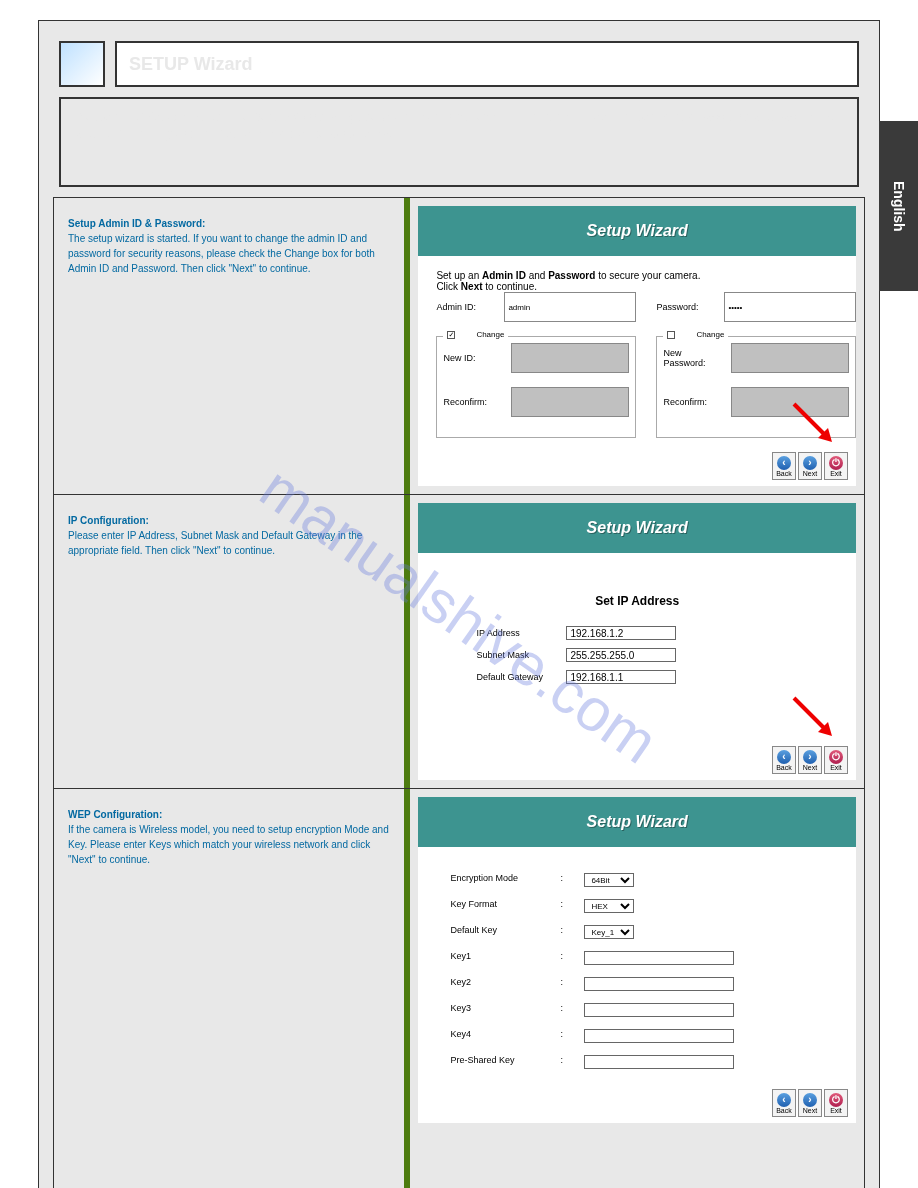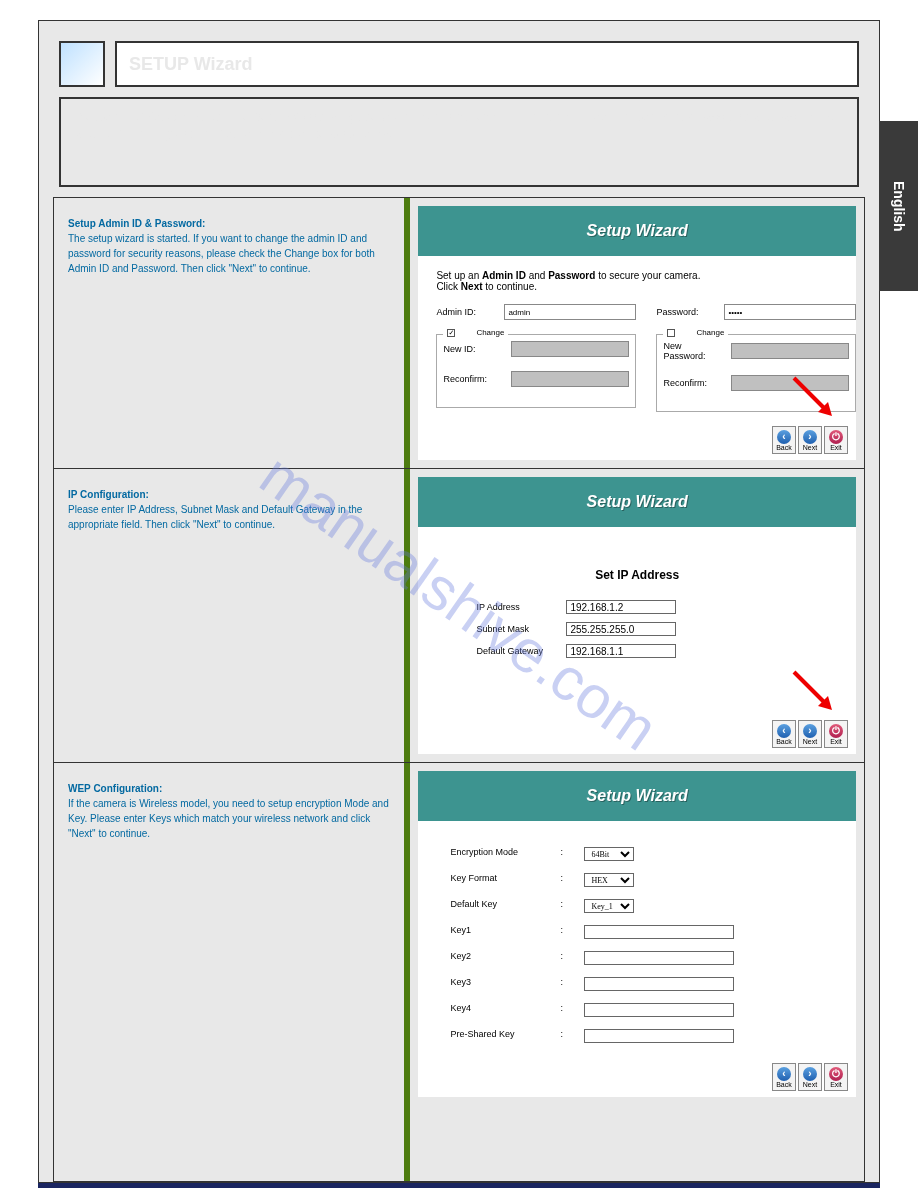--- a/index.html
+++ b/index.html
@@ -11,46 +11,46 @@
   .desc-box { margin: 0 20px 10px 20px; border: 2px solid #333; background: #e8e8e8; min-height: 90px; padding: 10px 14px; font-size: 12px; color: #e8e8e8; line-height: 1.4; }
   .side-tab { position: absolute; right: -40px; top: 100px; width: 40px; height: 170px; background: #3a3a3a; color: #fff; writing-mode: vertical-rl; text-orientation: mixed; display: flex; align-items: center; justify-content: center; font-size: 14px; font-weight: bold; }
   .grid { border: 1px solid #333; border-bottom: none; margin: 0 14px; }
   .grid-row { display: flex; border-bottom: 1px solid #333; }
   .grid-left { width: 44%; border-right: 6px solid #4d7c0f; padding: 18px 14px; font-size: 10px; line-height: 1.5; color: #0369a1; }
   .grid-right { width: 56%; padding: 4px; background: #e8e8e8; position: relative; }
   .wizard { background: #fff; margin: 4px; }
   .wiz-header { background: #3d9490; height: 50px; display: flex; align-items: center; justify-content: center; }
   .wiz-title { color: #fff; font-weight: bold; font-style: italic; font-size: 16px; text-shadow: 1px 1px 0 #2a6360; }
   .wiz-body { padding: 14px 18px 8px 18px; font-size: 9px; position: relative; }
-  .wiz-intro { font-size: 10px; margin-bottom: 12px; }
+  .wiz-intro { font-size: 10px; }
   .wiz-intro b { font-weight: bold; }
   .form-cols { display: flex; gap: 20px; }
   .col { flex: 1; }
   .frow { display: flex; align-items: center; margin-bottom: 14px; gap: 6px; }
   .flabel { width: 62px; font-size: 9px; }
-  .finput { flex: 1; border: 1px solid #888; background: #fff; height: 16px; font-size: 8px; padding: 0 3px; }
+  .finput { flex: 1; border: 1px solid #888; background: #fff; height: 30px; font-size: 8px; padding: 0 3px; }
   .finput.disabled { background: #c0c0c0; }
   .fieldset-like { border: 1px solid #aaa; padding: 6px 6px; margin-top: 4px; position: relative; }
   .legend-like { position: absolute; top: -7px; left: 6px; background: #fff; padding: 0 4px; font-size: 8px; display: flex; align-items: center; gap: 21px; }
   .checkbox-mini { width: 8px; height: 8px; border: 1px solid #555; display: inline-block; }
   .checked::after { content: "✓"; font-size: 7px; position: relative; top: -2px; left: 0; }
   .wiz-buttons { display: flex; justify-content: flex-end; gap: 2px; padding: 6px 8px; background: #fff; }
   .wbtn { width: 24px; height: 28px; border: 1px solid #888; background: #f4f4f4; display: flex; flex-direction: column; align-items: center; justify-content: center; font-size: 7px; cursor: pointer; }
   .wbtn .circ { width: 14px; height: 14px; border-radius: 50%; display: flex; align-items: center; justify-content: center; color: #fff; font-size: 10px; font-weight: bold; }
   .circ.back { background: linear-gradient(#5aa0e0,#2060b0); }
   .circ.next { background: linear-gradient(#5aa0e0,#2060b0); }
   .circ.exit { background: linear-gradient(#e05a7a,#b02050); }
   .subheader { text-align: center; font-weight: bold; font-size: 12px; margin: 27px 0 18px 0; }
   .ip-row { display: flex; align-items: center; margin: 0 0 8px 40px; gap: 0; }
   .ip-label { width: 90px; font-size: 9px; }
   .ip-input { width: 110px; border: 1px solid #666; font-size: 10px; padding: 0 3px; height: 14px; background: #fff; }
   .wi-row { display: flex; align-items: flex-start; margin: 12px 0 6px 14px; gap: 20px; font-size: 9px; }
   .wi-label { width: 90px; }
   .colon { width: 4px; }
-  .select-mini { border: 1px solid #666; background: #fff; font-size: 8px; height: 14px; width: 50px; padding: 0 2px; font-family: Liberation Serif, serif; }
+  .select-mini { border: 1px solid #666; background: #fff; font-size: 8px; height: 14px; width: 50px; padding: 0 2px; }
   .key-input { border: 1px solid #666; background: #fff; height: 14px; width: 150px; font-size: 8px; padding: 0 3px; }
   .red-arrow { position: absolute; width: 50px; height: 50px; pointer-events: none; }
   .footer { background: #1a2560; height: 55px; margin: 0 38px; display: flex; align-items: center; justify-content: space-between; padding: 0 20px; position: relative; }
   .logo { color: #fff; font-size: 22px; font-weight: bold; font-style: italic; letter-spacing: 1px; position: relative; }
   .logo-sub { font-size: 7px; font-style: normal; font-weight: normal; background: #fff; color: #1a2560; padding: 0 3px; display: block; width: fit-content; letter-spacing: 0; margin-top: -2px; }
   .logo .arc { position: absolute; top: -6px; left: 4px; width: 22px; height: 10px; border: 2px solid #4aa0e0; border-bottom: none; border-radius: 14px 14px 0 0; }
   .flag { width: 50px; height: 30px; background: #fff; position: relative; overflow: hidden; border: 1px solid #aaa; }
   .flag::before { content: ""; position: absolute; inset: 0; background:
     linear-gradient(to bottom, transparent calc(50% - 3px), #cc142b calc(50% - 3px), #cc142b calc(50% + 3px), transparent calc(50% + 3px)),
     linear-gradient(to right, transparent calc(50% - 3px), #cc142b calc(50% - 3px), #cc142b calc(50% + 3px), transparent calc(50% + 3px)),

